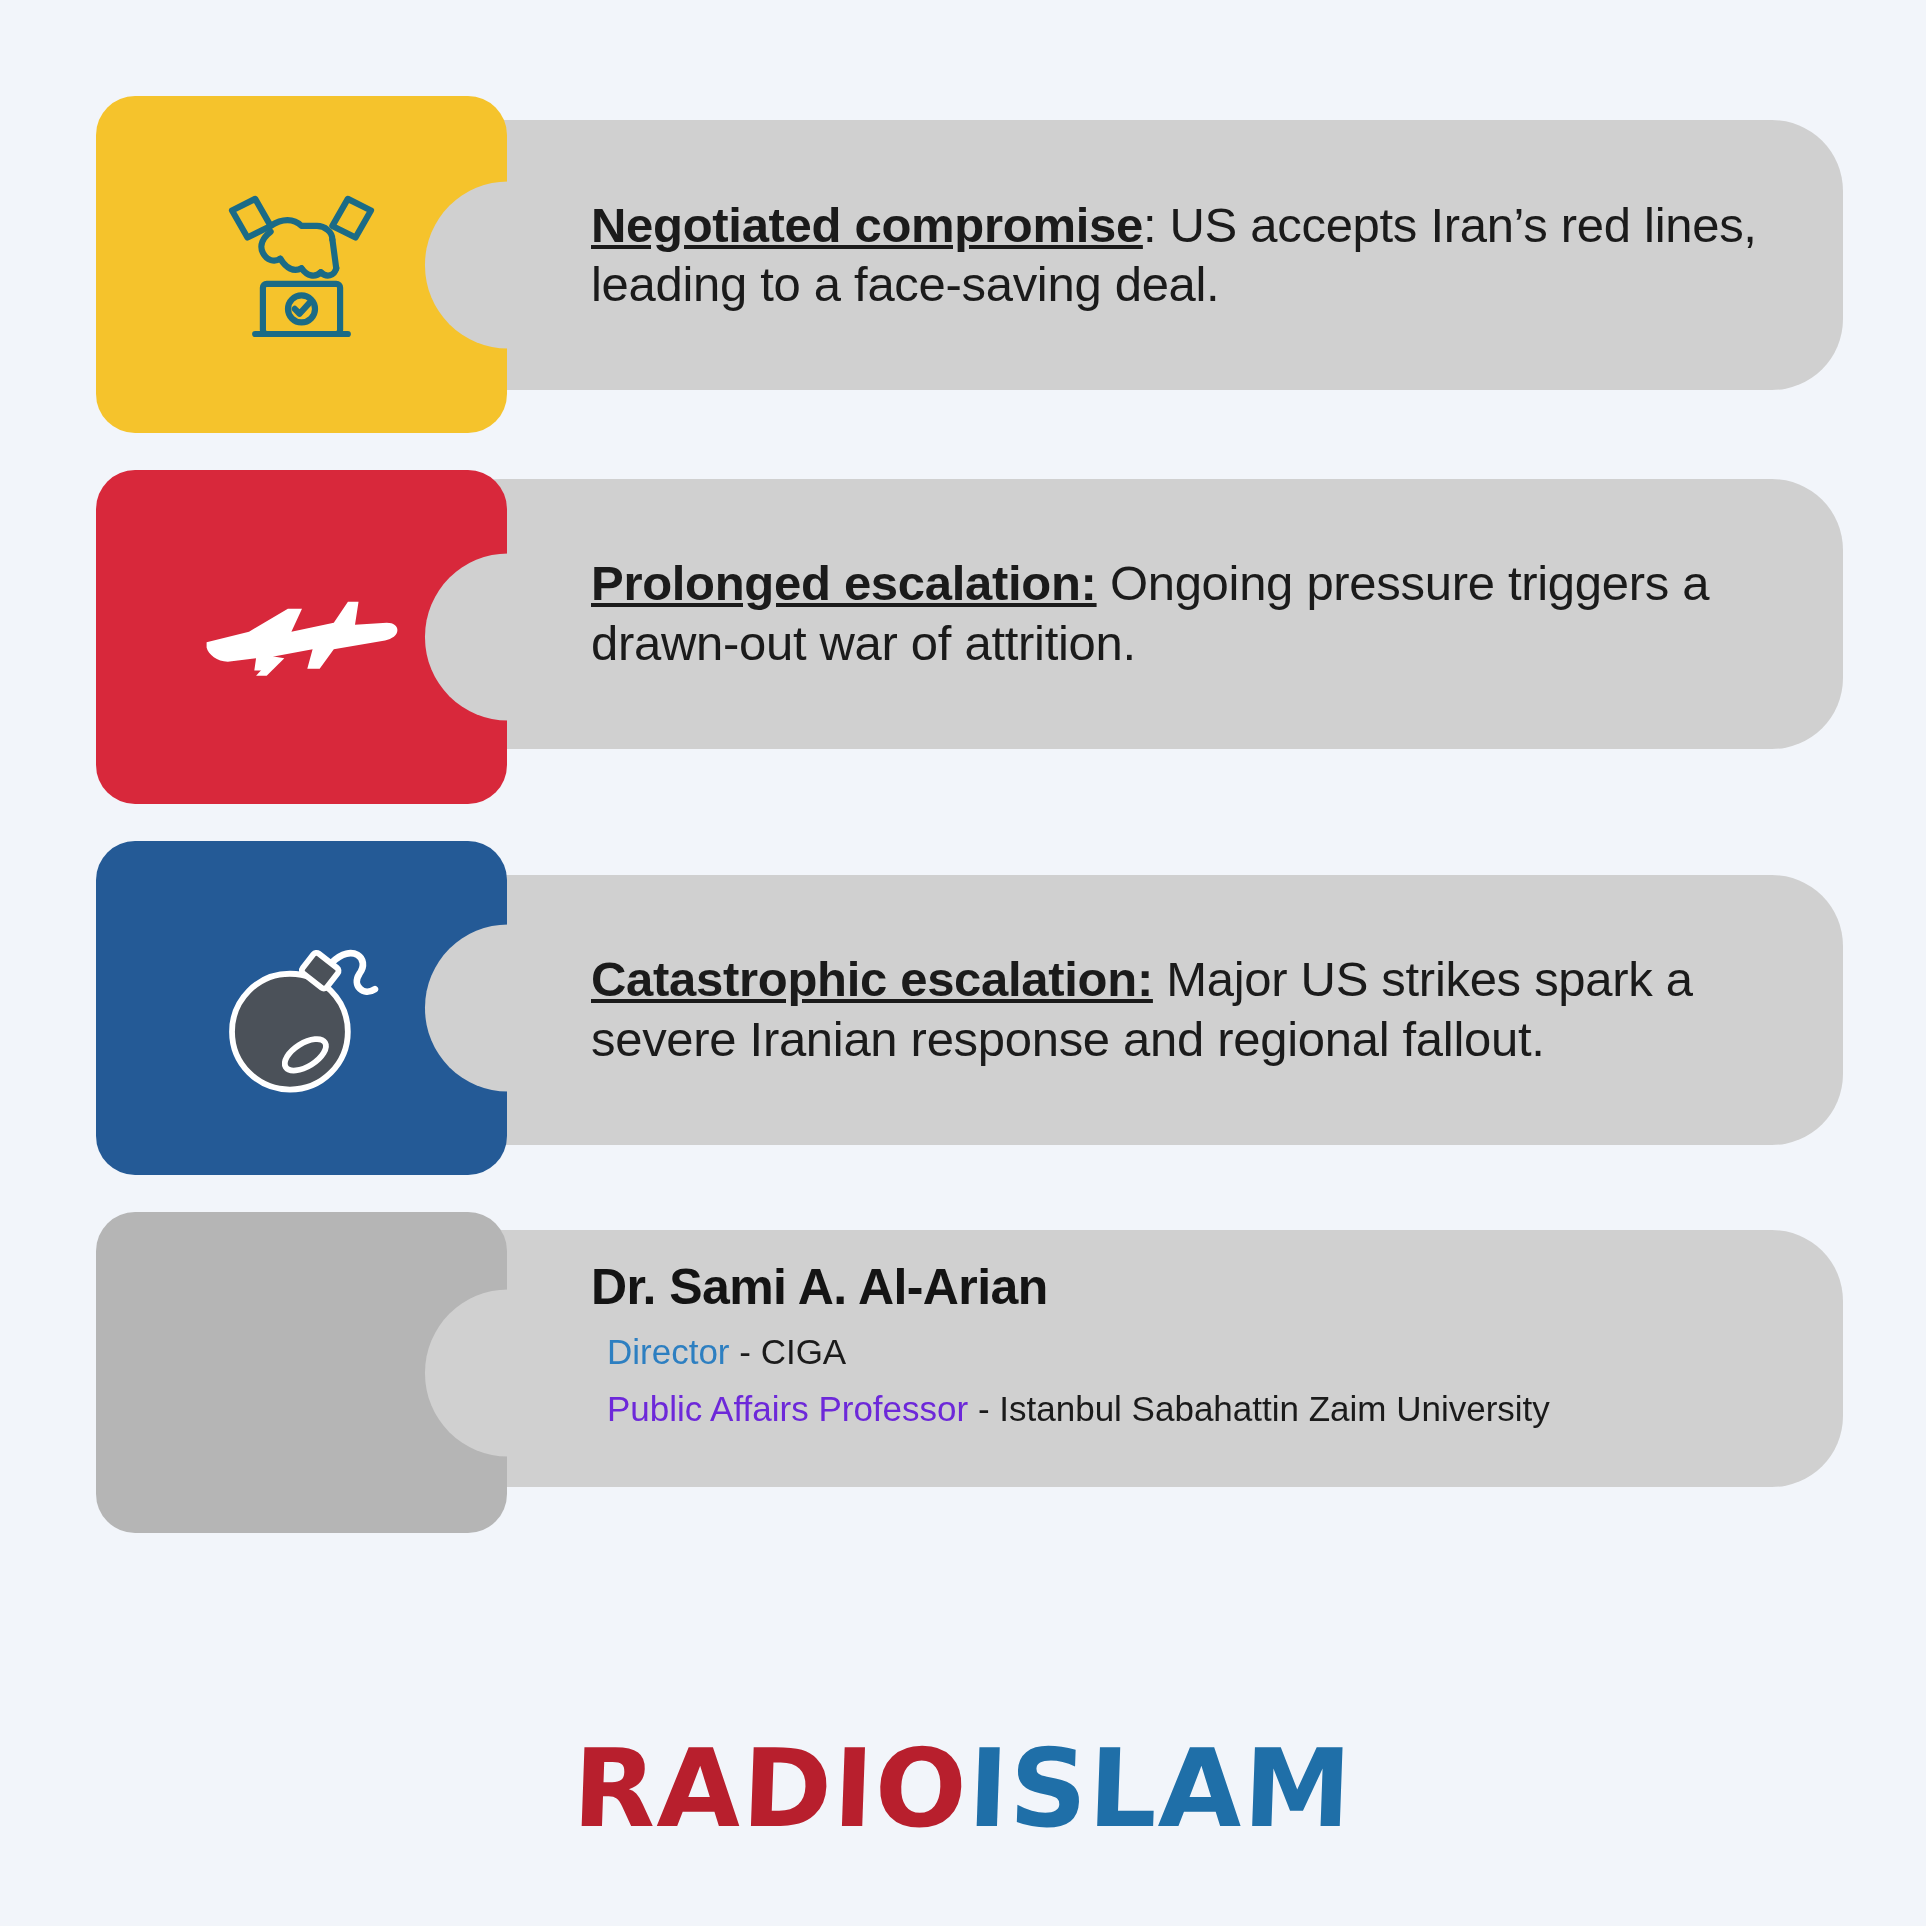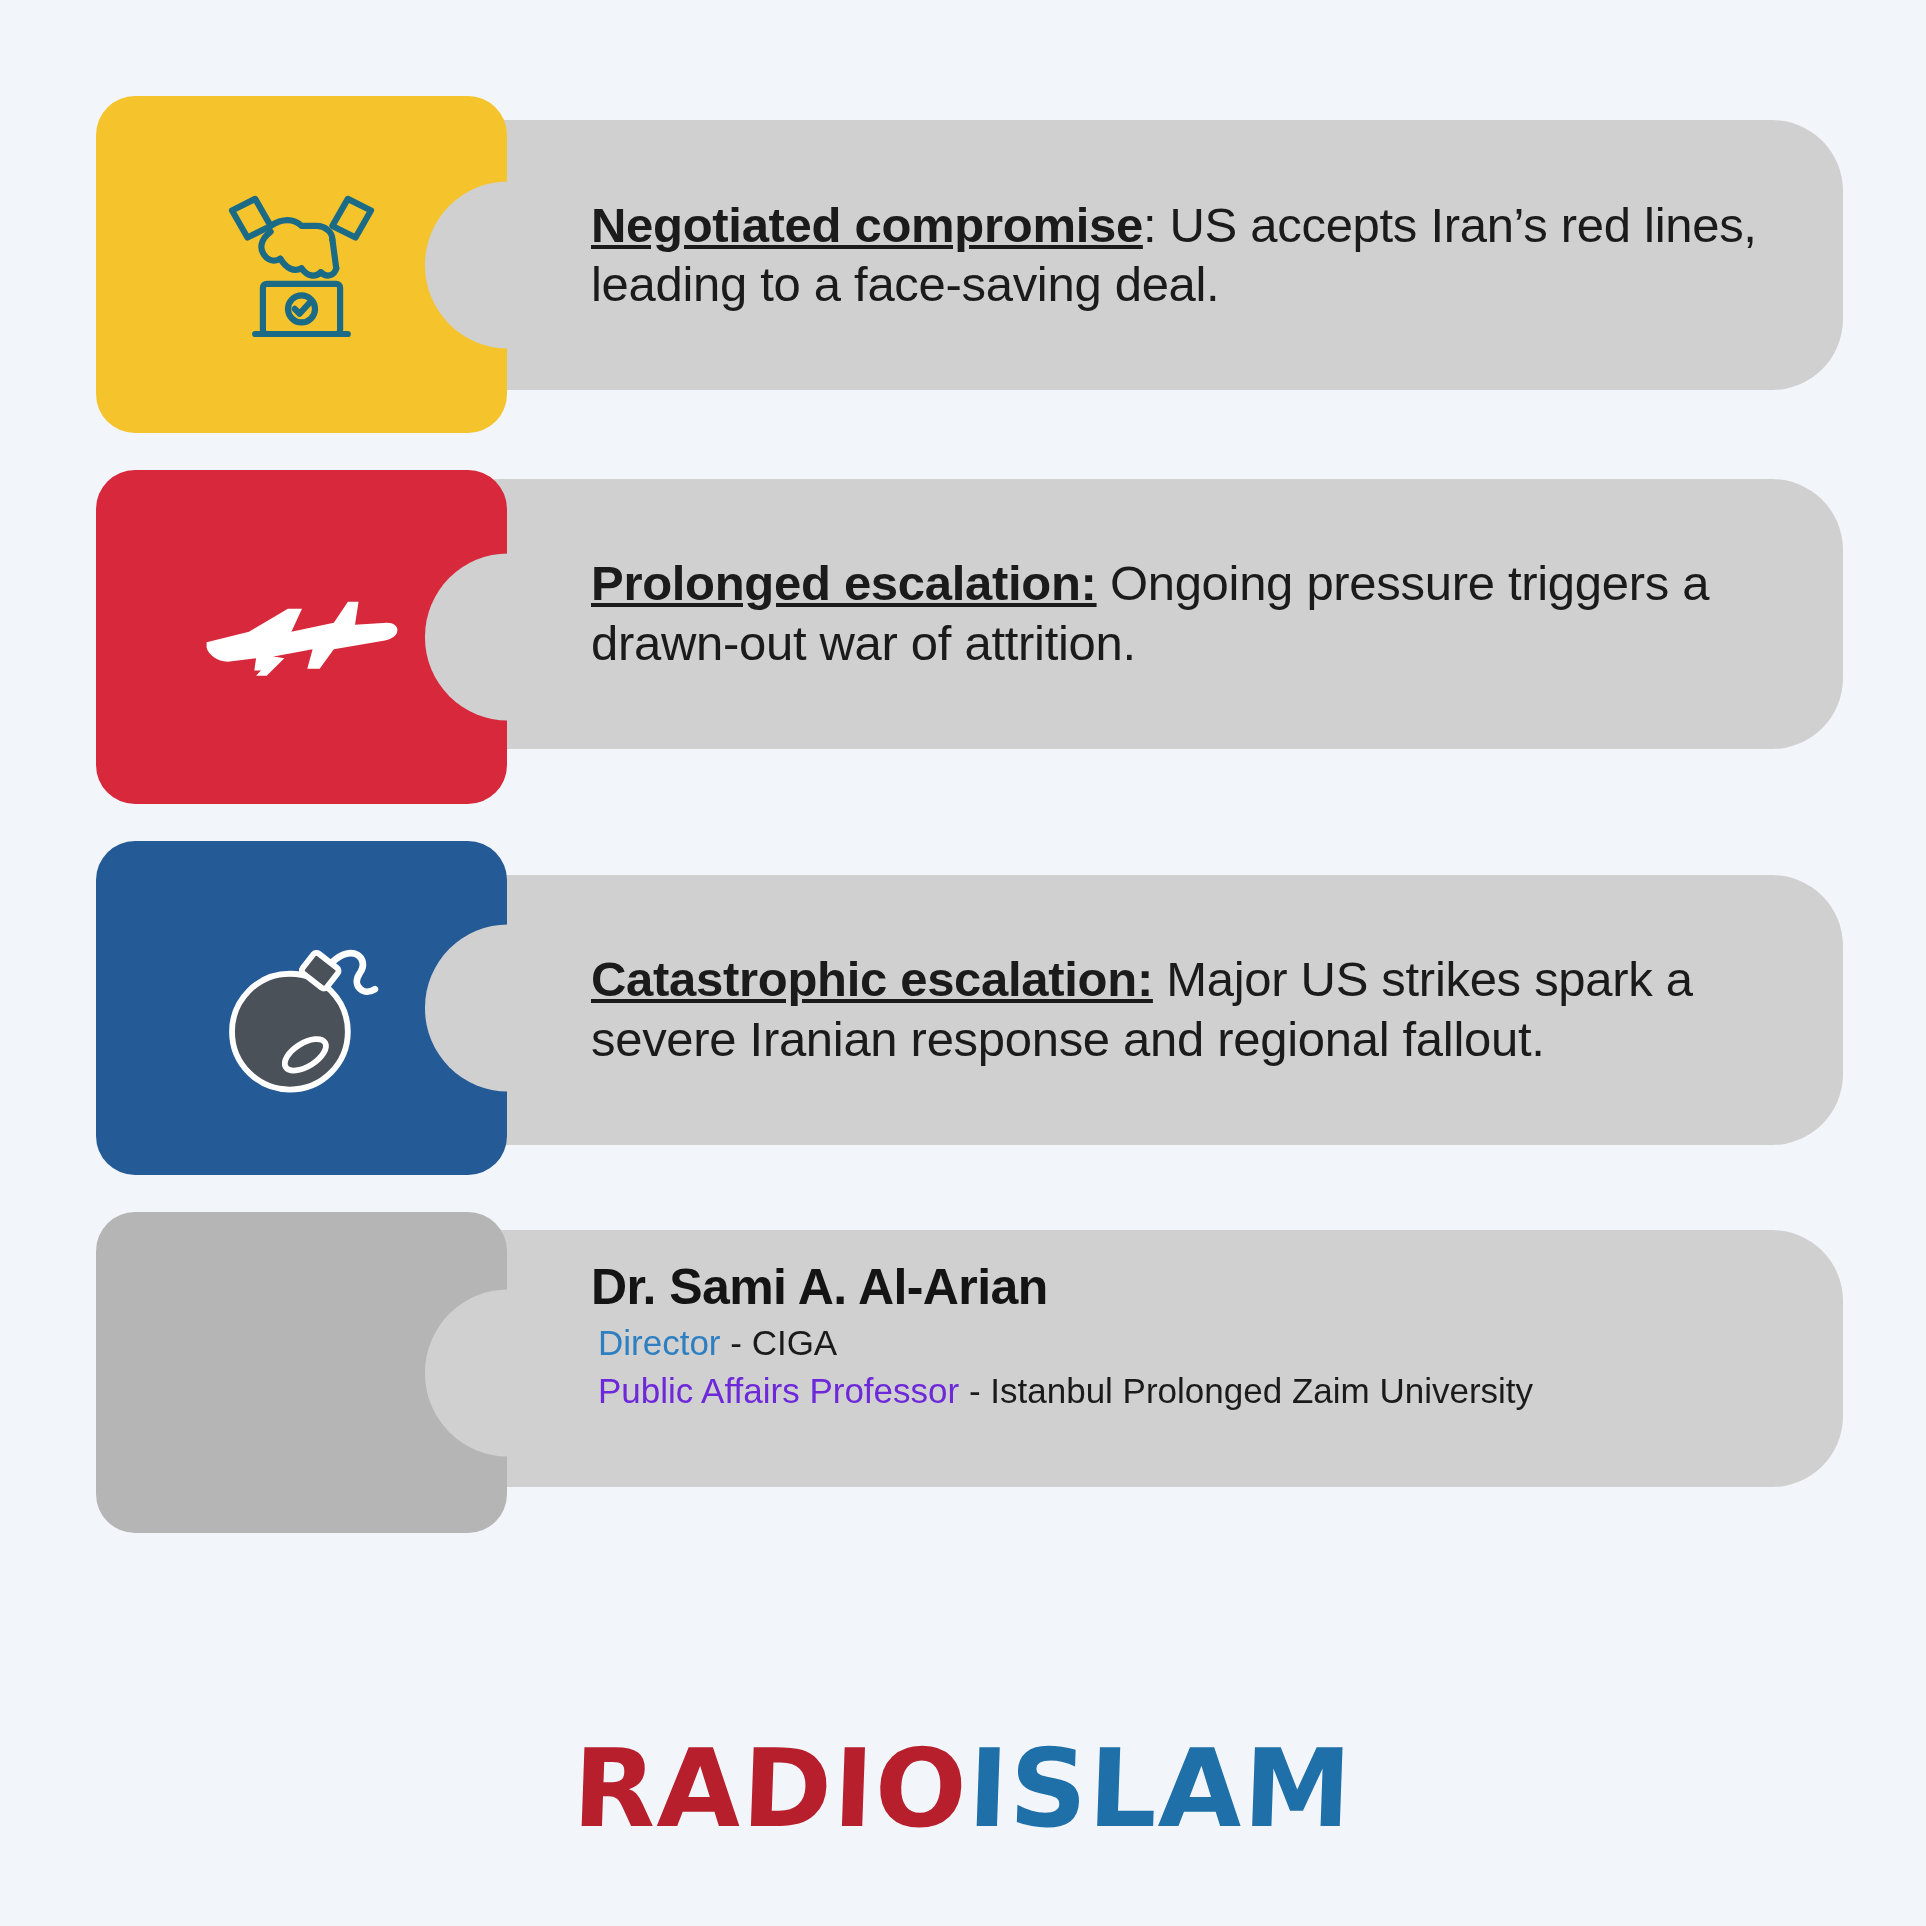--- a/index.html
+++ b/index.html
@@ -101,21 +101,21 @@
     font-weight: 700;
     color: #141414;
     line-height: 1.1;
     letter-spacing: -0.6px;
     margin: 0 0 6.4px 0;
   }
   .speaker-line {
     font-size: 35px;
     line-height: 1.18;
     color: #1b1b1b;
-    margin: 7px;
+    margin: 16px;
   }
   .role-blue { color: #2d7fc1; }
   .role-red  { color: #6d28d9; }
 
   
   .logo-wrap {
     position: absolute;
     left: 0;
     right: 0;
     bottom: 83px;
@@ -198,21 +198,21 @@
 
   <div class="row" id="row-4">
     <div class="row-icon"></div>
     <div class="row-text">
       <div>
         <div class="speaker-name">Dr. Sami A. Al-Arian</div>
         <div class="speaker-line">
           <span class="role-blue">Director</span><span> - CIGA</span>
         </div>
         <div class="speaker-line">
-          <span class="role-red">Public Affairs Professor</span><span> - Istanbul Prolonged Zaim University</span>
+          <span class="role-red">Public Affairs Professor</span><span> - Istanbul Sabahattin Zaim University</span>
         </div>
       </div>
     </div>
   </div>
 
   <div class="logo-wrap">
     <div class="logo-text">
       <span class="logo-radio">RADIO</span>
         <span class="logo-islam">ISLAM</span>
     </div>

